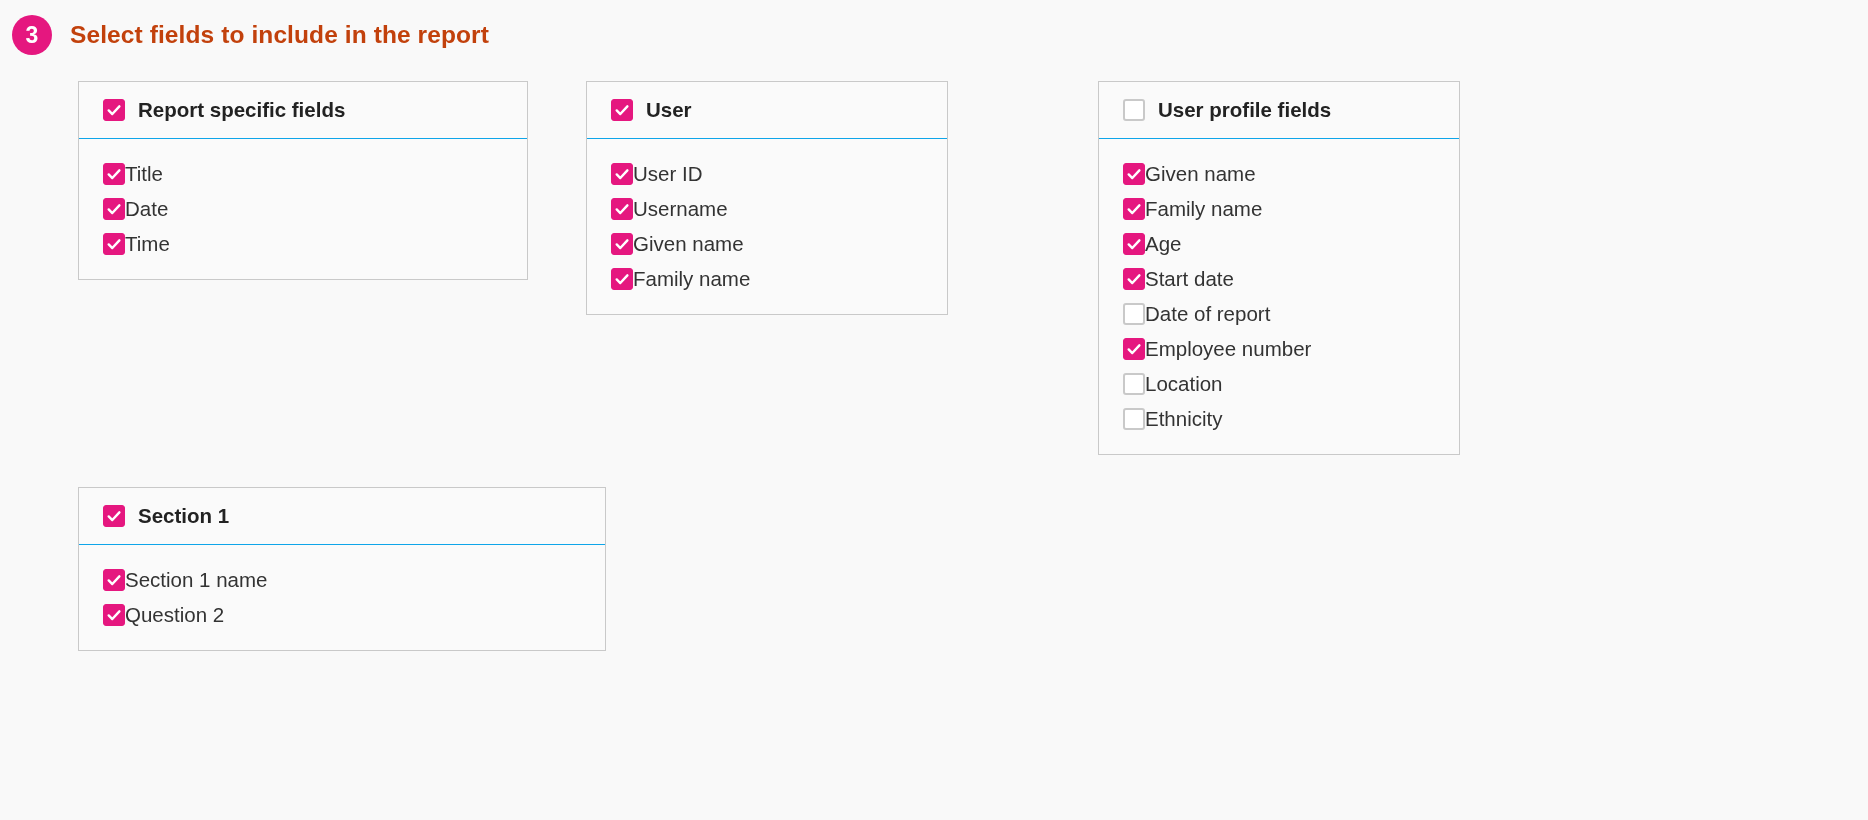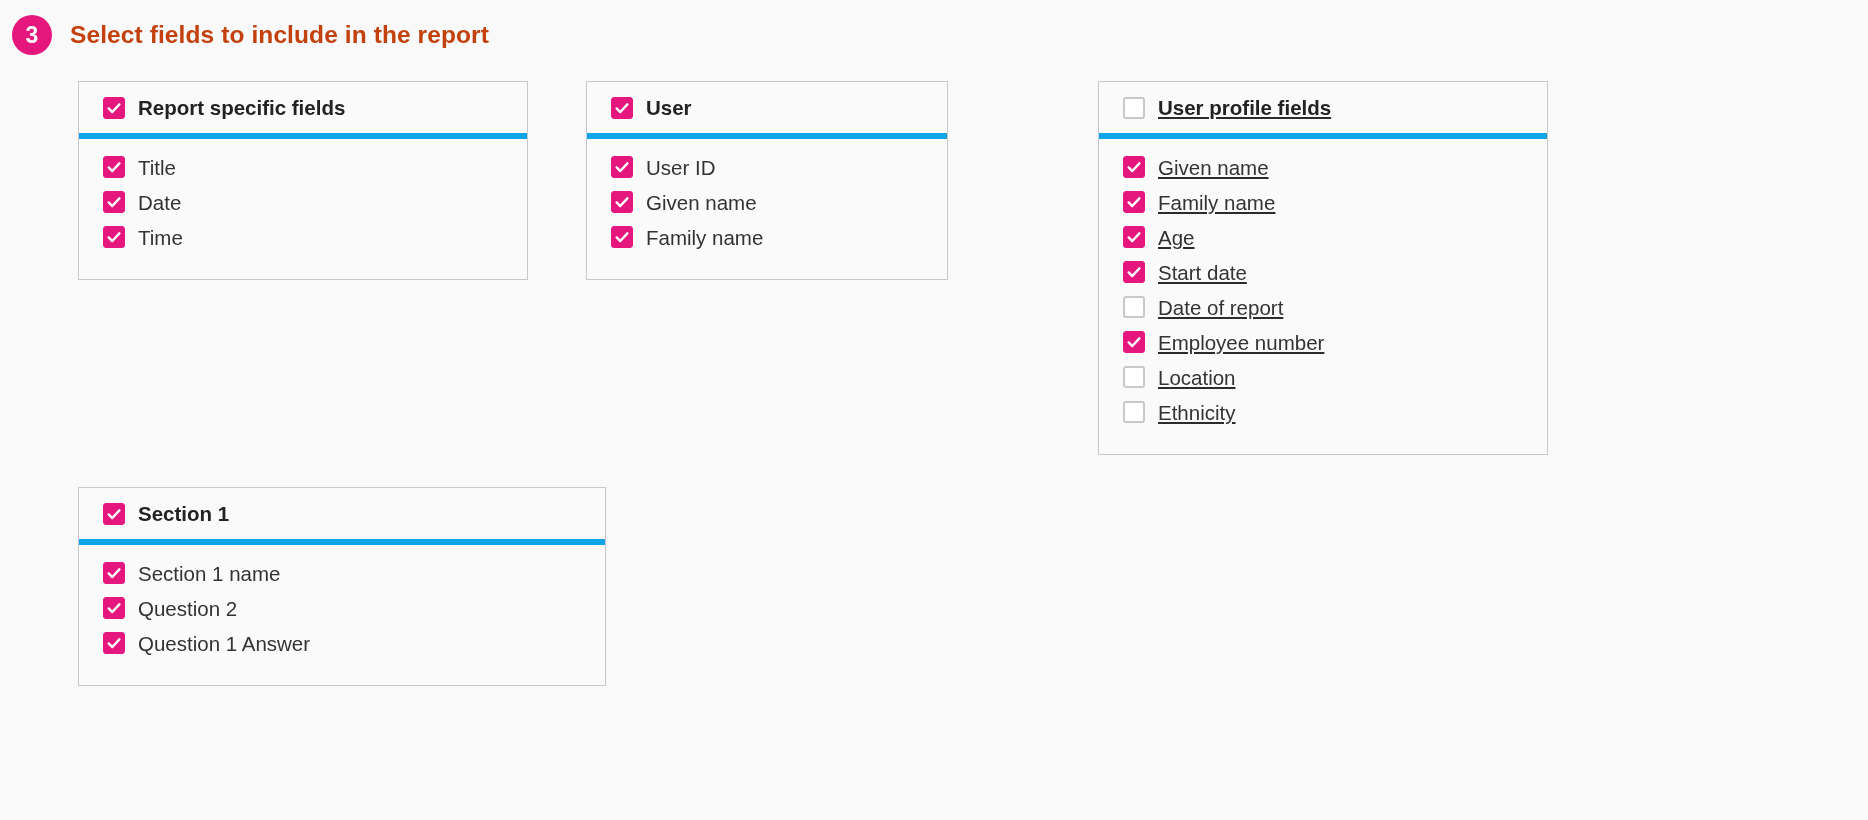--- a/index.html
+++ b/index.html
@@ -54,38 +54,37 @@
     position: absolute;
     background: #fafafa;
     border: 1px solid #c9c9c9;
     box-sizing: border-box;
   }
   .panel-header {
     display: flex;
     align-items: center;
     gap: 13px;
     padding: 12px 16px 12px 24px;
-    border-bottom: 6px solid #0ea5e9;
+    border-bottom: 1px solid #0ea5e9;
     box-sizing: border-box;
     height: 57px;
   }
   .panel-header .label {
     font-size: 20.5px;
     font-weight: 700;
     color: #222222;
     white-space: nowrap;
   }
   .panel-body {
     padding: 17px 16px 18px 24px;
     box-sizing: border-box;
   }
   .field-row {
     display: flex;
-    align-items: flex-start;
-    gap: 13px;
+    align-items: center;
     height: 35px;
   }
   .field-row .label {
     font-size: 20.5px;
     font-weight: 400;
     color: #333333;
     white-space: nowrap;
   }
 
   
@@ -112,21 +111,21 @@
     top: 50%;
     transform: translate(-50%, -50%);
     width: 17px;
     height: 17px;
     display: block;
   }
 
   
   #panel-report  { left: 78px;   top: 81px;  width: 450px; }
   #panel-user    { left: 586px;  top: 81px;  width: 362px; }
-  #panel-profile { left: 1098px; top: 81px;  width: 450px; text-decoration: underline; }
+  #panel-profile { left: 1098px; top: 81px;  width: 362px; }
   #panel-section { left: 78px;   top: 487px; width: 528px; }
 </style>
 </head>
 <body>
 
 <div class="step-header">
   <div class="step-badge">3</div>
   <div class="step-title">Select fields to include in the report</div>
 </div>
 
@@ -183,20 +182,28 @@
           </svg>
         </span>
         <span class="label">User ID</span>
       </div>
       <div class="field-row">
         <span class="cb checked">
           <svg viewBox="0 0 24 24" aria-hidden="true">
             <path d="M4.5 12.6 L9.6 17.7 L19.6 6.9" fill="none" stroke="#ffffff" stroke-width="3.4" stroke-linecap="round" stroke-linejoin="round"></path>
           </svg>
         </span>
+        <span class="label">Username</span>
+      </div>
+      <div class="field-row">
+        <span class="cb checked">
+          <svg viewBox="0 0 24 24" aria-hidden="true">
+            <path d="M4.5 12.6 L9.6 17.7 L19.6 6.9" fill="none" stroke="#ffffff" stroke-width="3.4" stroke-linecap="round" stroke-linejoin="round"></path>
+          </svg>
+        </span>
         <span class="label">Given name</span>
       </div>
       <div class="field-row">
         <span class="cb checked">
           <svg viewBox="0 0 24 24" aria-hidden="true">
             <path d="M4.5 12.6 L9.6 17.7 L19.6 6.9" fill="none" stroke="#ffffff" stroke-width="3.4" stroke-linecap="round" stroke-linejoin="round"></path>
           </svg>
         </span>
         <span class="label">Family name</span>
       </div>
@@ -281,22 +288,14 @@
         <span class="label">Section 1 name</span>
       </div>
       <div class="field-row">
         <span class="cb checked">
           <svg viewBox="0 0 24 24" aria-hidden="true">
             <path d="M4.5 12.6 L9.6 17.7 L19.6 6.9" fill="none" stroke="#ffffff" stroke-width="3.4" stroke-linecap="round" stroke-linejoin="round"></path>
           </svg>
         </span>
         <span class="label">Question 2</span>
       </div>
-      <div class="field-row">
-        <span class="cb checked">
-          <svg viewBox="0 0 24 24" aria-hidden="true">
-            <path d="M4.5 12.6 L9.6 17.7 L19.6 6.9" fill="none" stroke="#ffffff" stroke-width="3.4" stroke-linecap="round" stroke-linejoin="round"></path>
-          </svg>
-        </span>
-        <span class="label">Question 1 Answer</span>
-      </div>
     </div>
   </div>
 
 </body></html>

